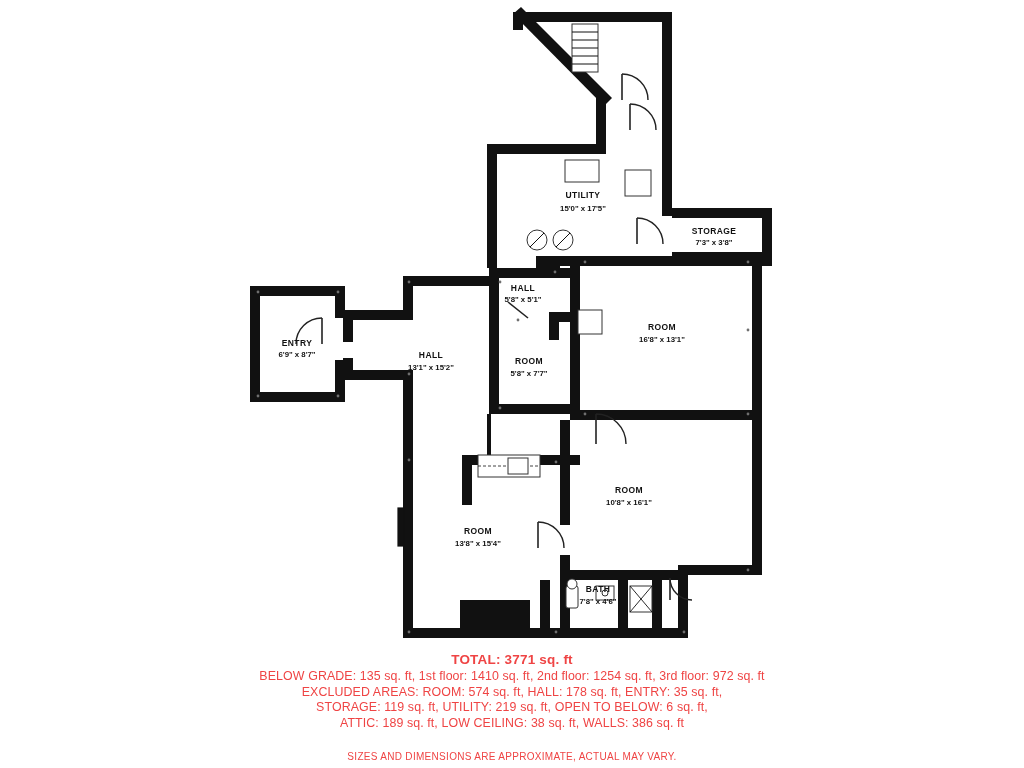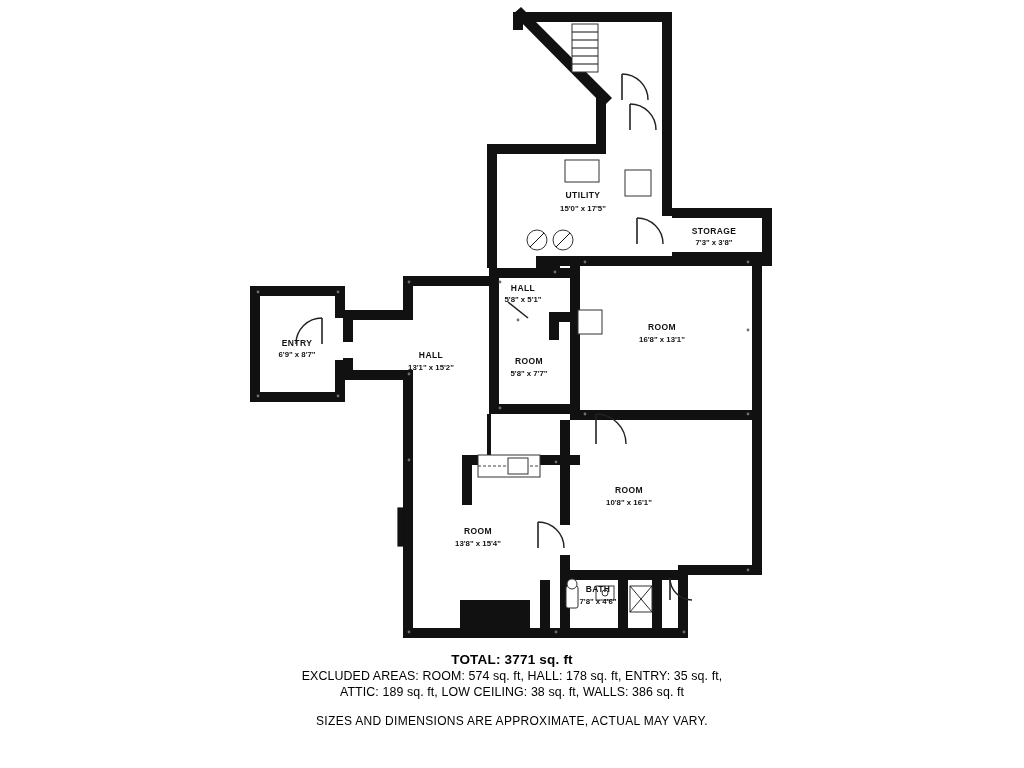--- a/index.html
+++ b/index.html
@@ -67,36 +67,36 @@
   }
   .dot {
     fill: #6f6f6f;
   }
   .summary {
     position: absolute;
     left: 0;
     top: 652px;
     width: 1024px;
     text-align: center;
-    color: #000000;
+    color: #ef4444;
   }
   .summary .total {
     font-size: 13.5px;
     font-weight: bold;
     margin-bottom: 2px;
     letter-spacing: 0.2px;
   }
   .summary .line {
     font-size: 12.4px;
     line-height: 15.6px;
     letter-spacing: 0.1px;
   }
   .summary .disclaimer {
-    font-size: 12px;
-    margin-top: 14px;
+    font-size: 10px;
+    margin-top: 20px;
     letter-spacing: 0.3px;
   }
 </style>
 </head>
 <body>
 
 <div id="floorplan-root">
 
   <svg id="plan" viewBox="0 0 1024 768">
 
@@ -282,18 +282,20 @@
       <text class="room-label" x="478" y="534">ROOM</text>
       <text class="room-dims" x="478" y="546">13'8" x 15'4"</text>
 
       <text class="room-label" x="598" y="592">BATH</text>
       <text class="room-dims" x="598" y="604">7'8" x 4'6"</text>
     </g>
   </svg>
 
   <div class="summary">
     <div class="total">TOTAL: 3771 sq. ft</div>
+    <div class="line">BELOW GRADE: 135 sq. ft, 1st floor: 1410 sq. ft, 2nd floor: 1254 sq. ft, 3rd floor: 972 sq. ft</div>
     <div class="line">EXCLUDED AREAS: ROOM: 574 sq. ft, HALL: 178 sq. ft, ENTRY: 35 sq. ft,</div>
+    <div class="line">STORAGE: 119 sq. ft, UTILITY: 219 sq. ft, OPEN TO BELOW: 6 sq. ft,</div>
     <div class="line">ATTIC: 189 sq. ft, LOW CEILING: 38 sq. ft, WALLS: 386 sq. ft</div>
     <div class="disclaimer">SIZES AND DIMENSIONS ARE APPROXIMATE, ACTUAL MAY VARY.</div>
   </div>
 
 </div>
 
 </body></html>

